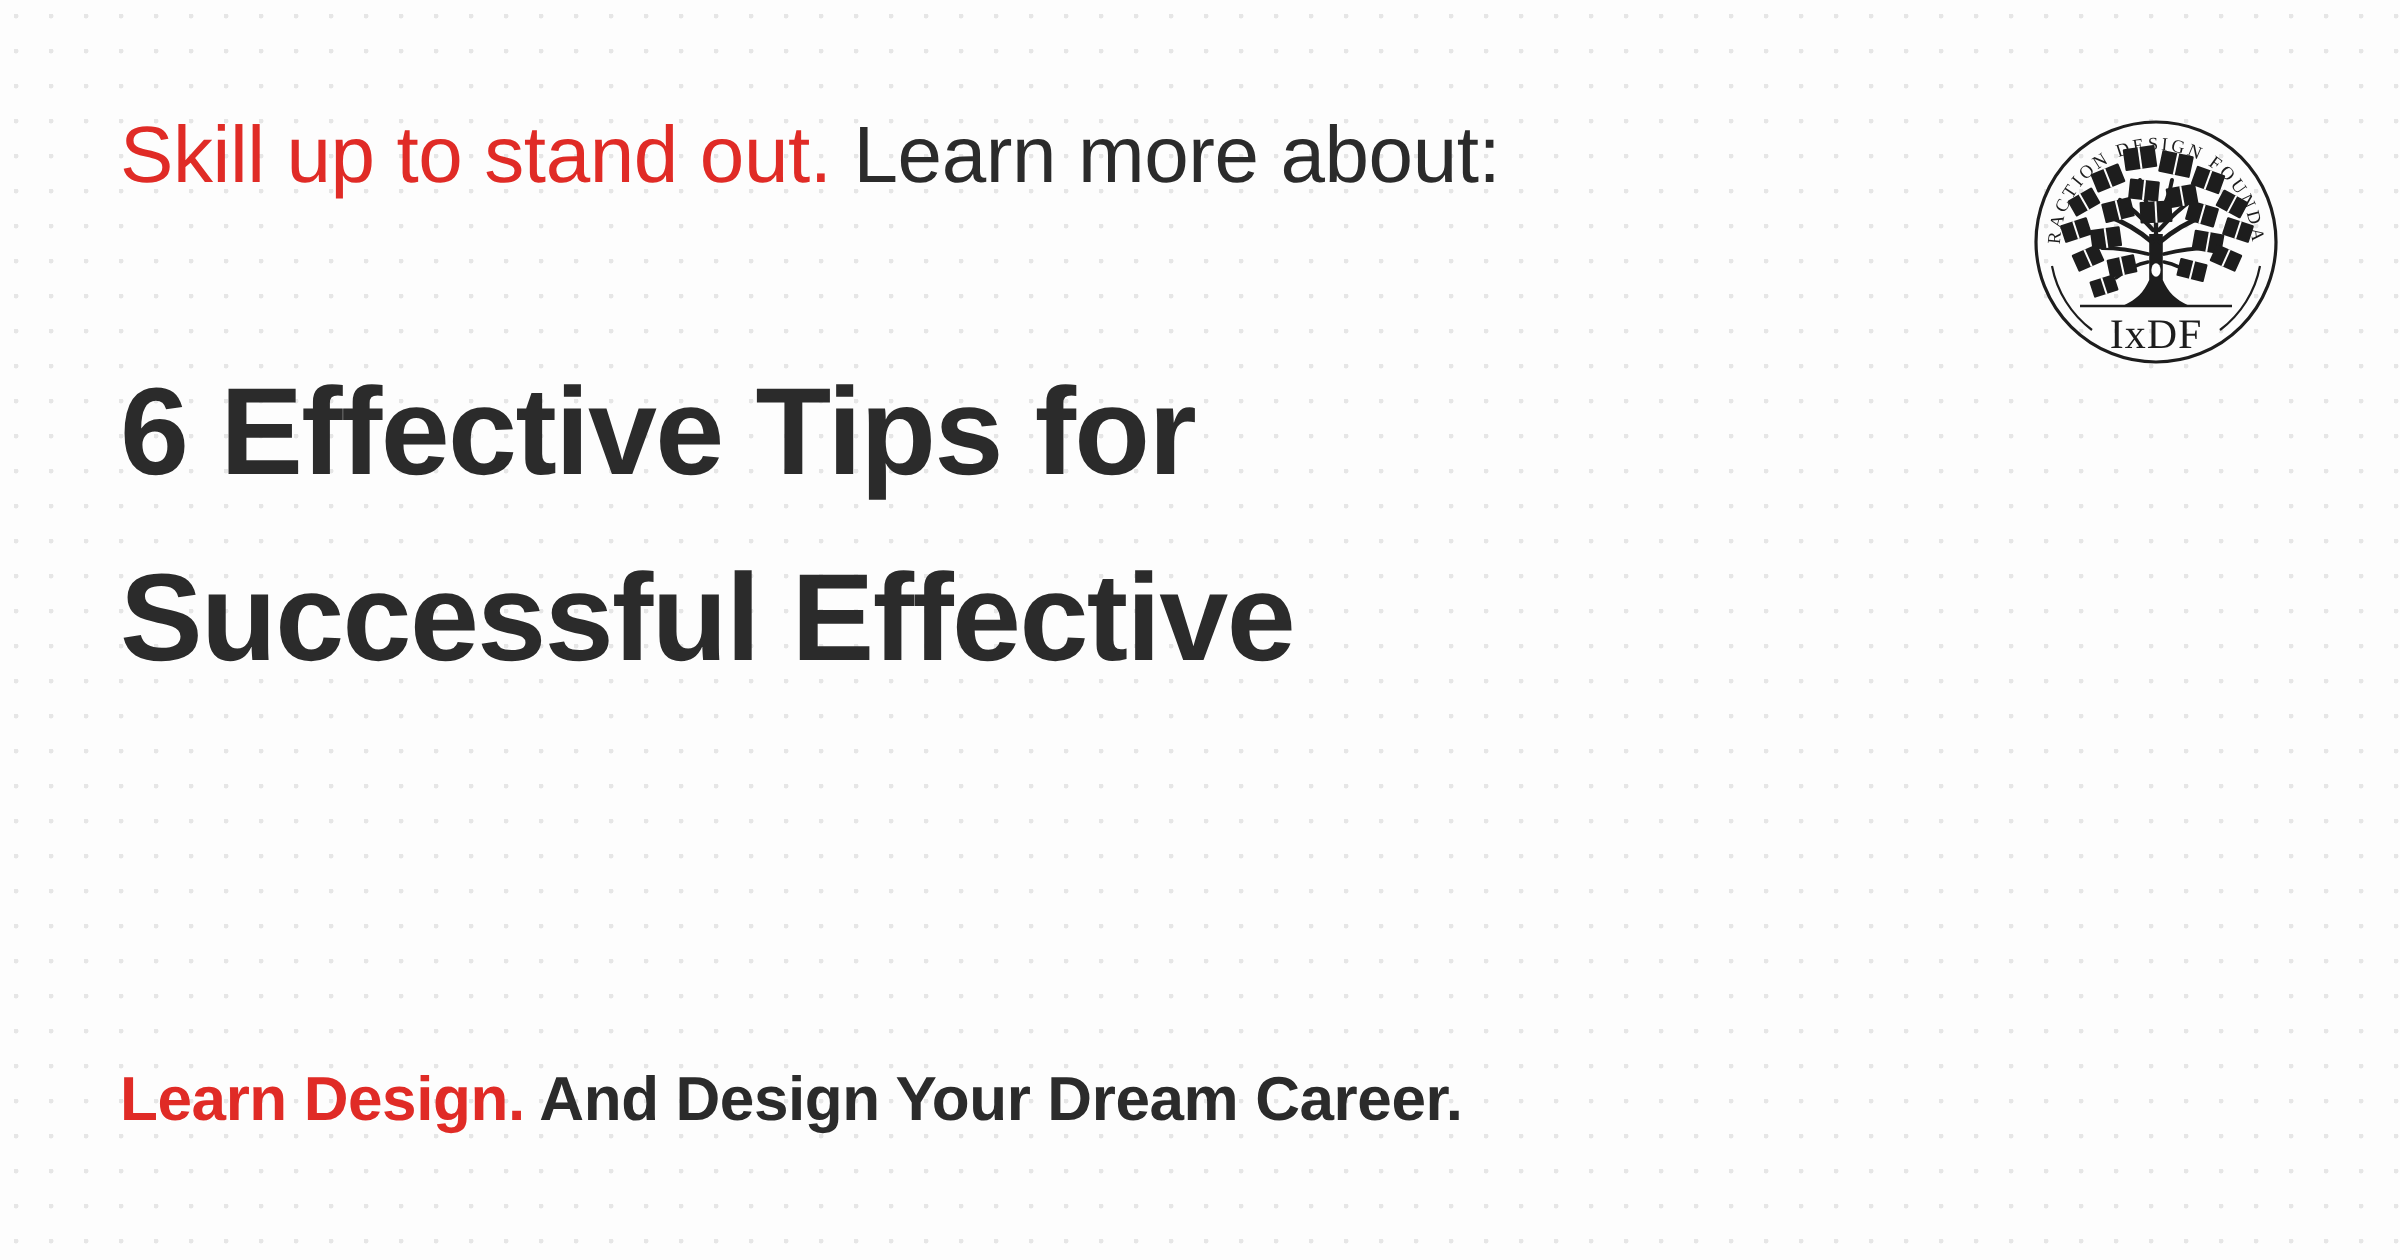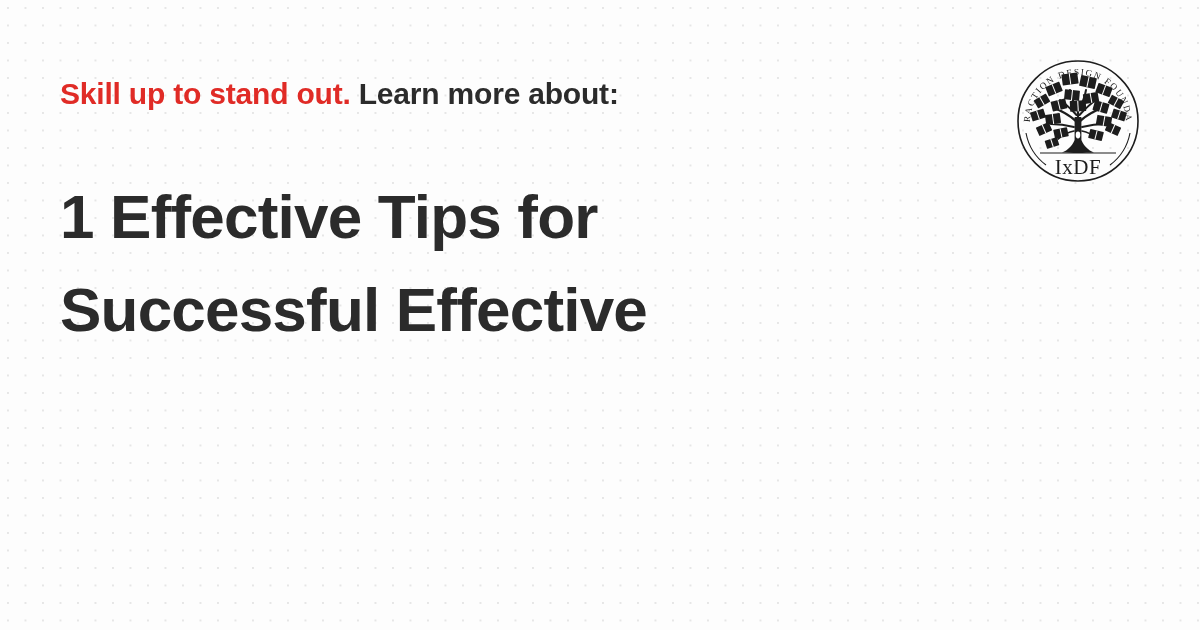--- a/index.html
+++ b/index.html
@@ -24,23 +24,23 @@
     background-image: radial-gradient(circle at 1px 1px, #e6e6e6 1.1px, rgba(255,255,255,0) 1.4px);
     background-size: 17.5px 17.5px;
     background-position: 7px 7px;
     overflow: hidden;
   }
 
   
   .kicker {
     position: absolute;
     left: 60px;
-    top: 74px;
-    font-size: 30px;
-    font-weight: bold;
+    top: 58px;
+    font-size: 40px;
+    font-weight: normal;
     letter-spacing: -0.2px;
     line-height: 40px;
     white-space: nowrap;
     color: #2b2b2b;
   }
   .kicker .accent {
     color: #e02b26;
   }
   .kicker .plain {
     color: #2b2b2b;
@@ -99,24 +99,27 @@
 </head>
 <body>
 
 <div id="social-card">
 
   <div class="kicker">
     <span class="accent">Skill up to stand out.</span><span class="plain"> Learn more about:</span>
   </div>
 
   <h1 class="headline">
-    <span class="hl-line">1 Effective Tips for</span>
+    <span class="hl-line">6 Effective Tips for</span>
     <span class="hl-line">Successful Effective</span>
   </h1>
 
+  <div class="tagline">
+    <span class="accent">Learn Design.</span><span class="plain"> And Design Your Dream Career.</span>
+  </div>
 
   <div class="logo">
     <svg viewBox="0 0 124 128" xmlns="http://www.w3.org/2000/svg" aria-hidden="true">
       <defs>
         <path id="arcTop" d="M 14 66 A 48 48 0 0 1 110 66" fill="none"></path>
       </defs>
 
       <circle cx="62" cy="64" r="60" fill="none" stroke="#1d1d1d" stroke-width="1.6"></circle>
 
       <text font-family="'Liberation Serif', serif" font-size="9.2" fill="#1d1d1d" letter-spacing="1.5">

